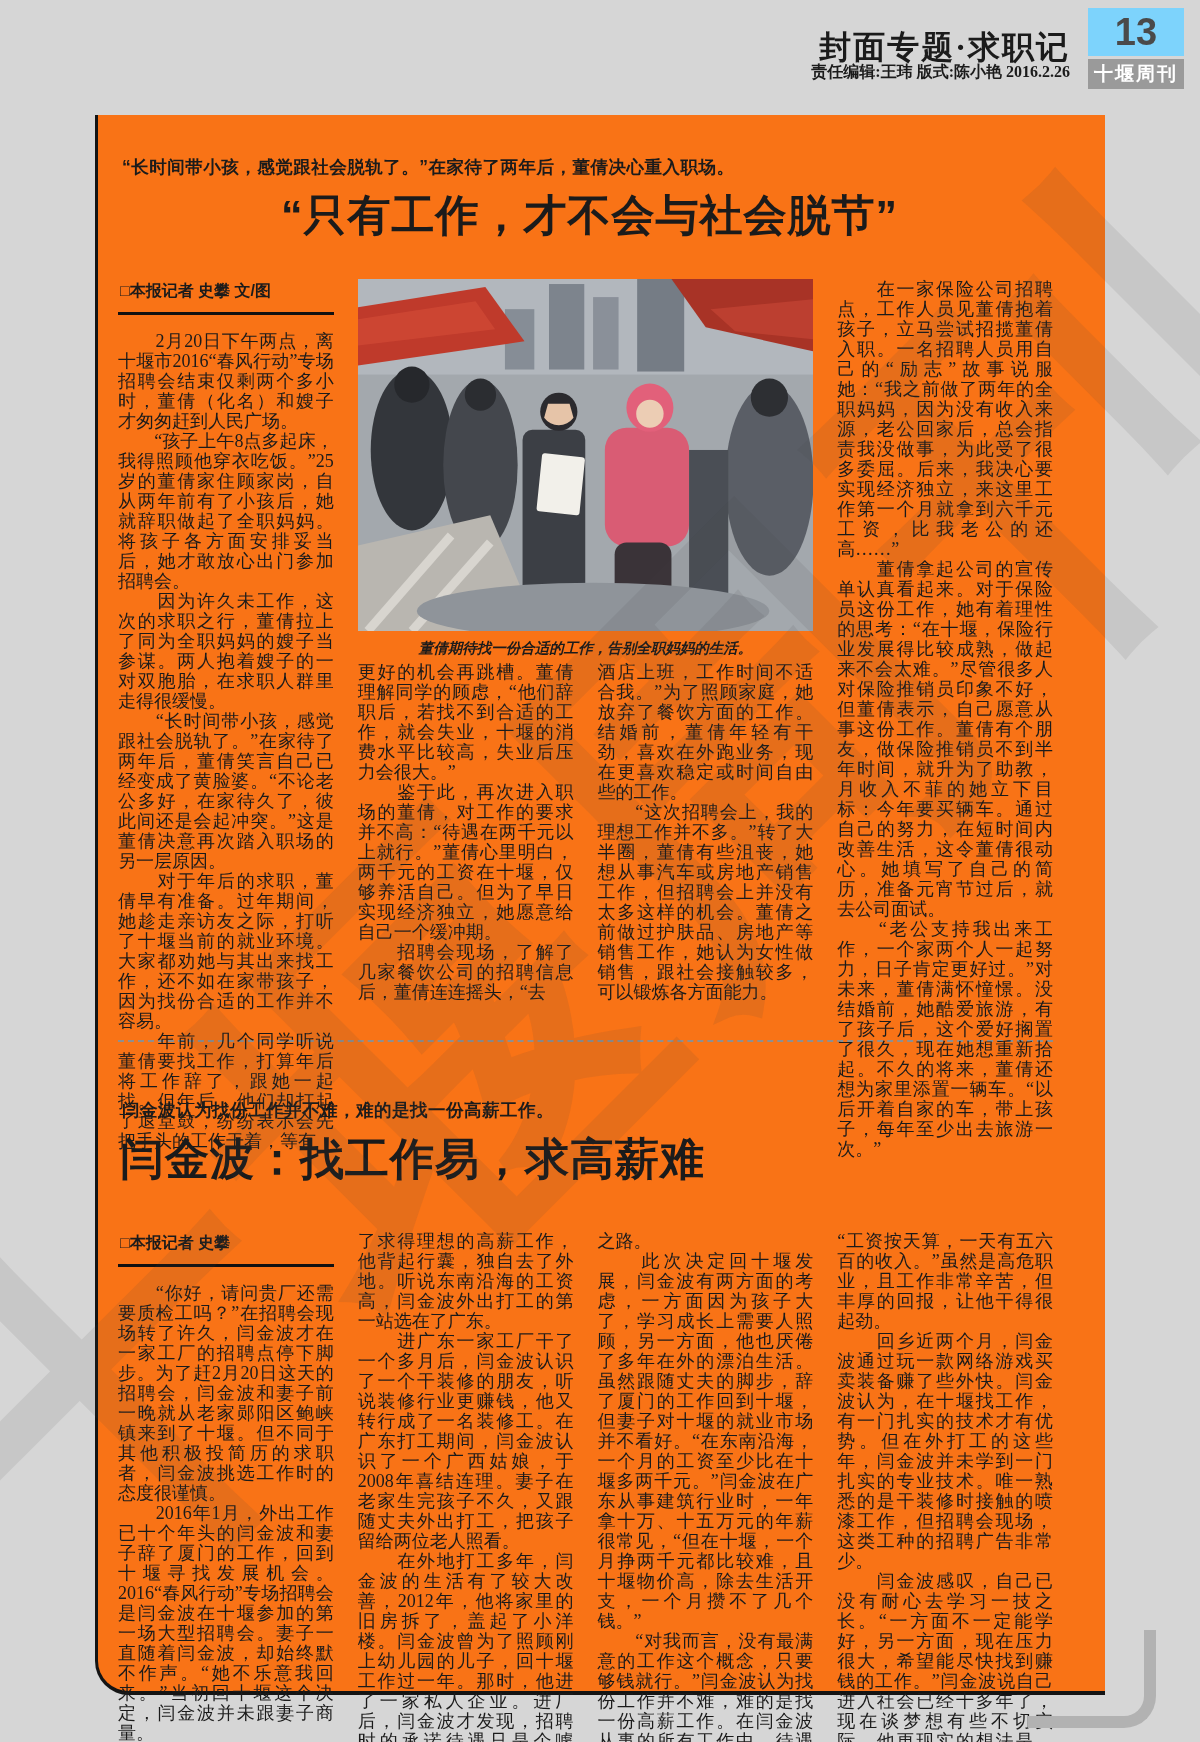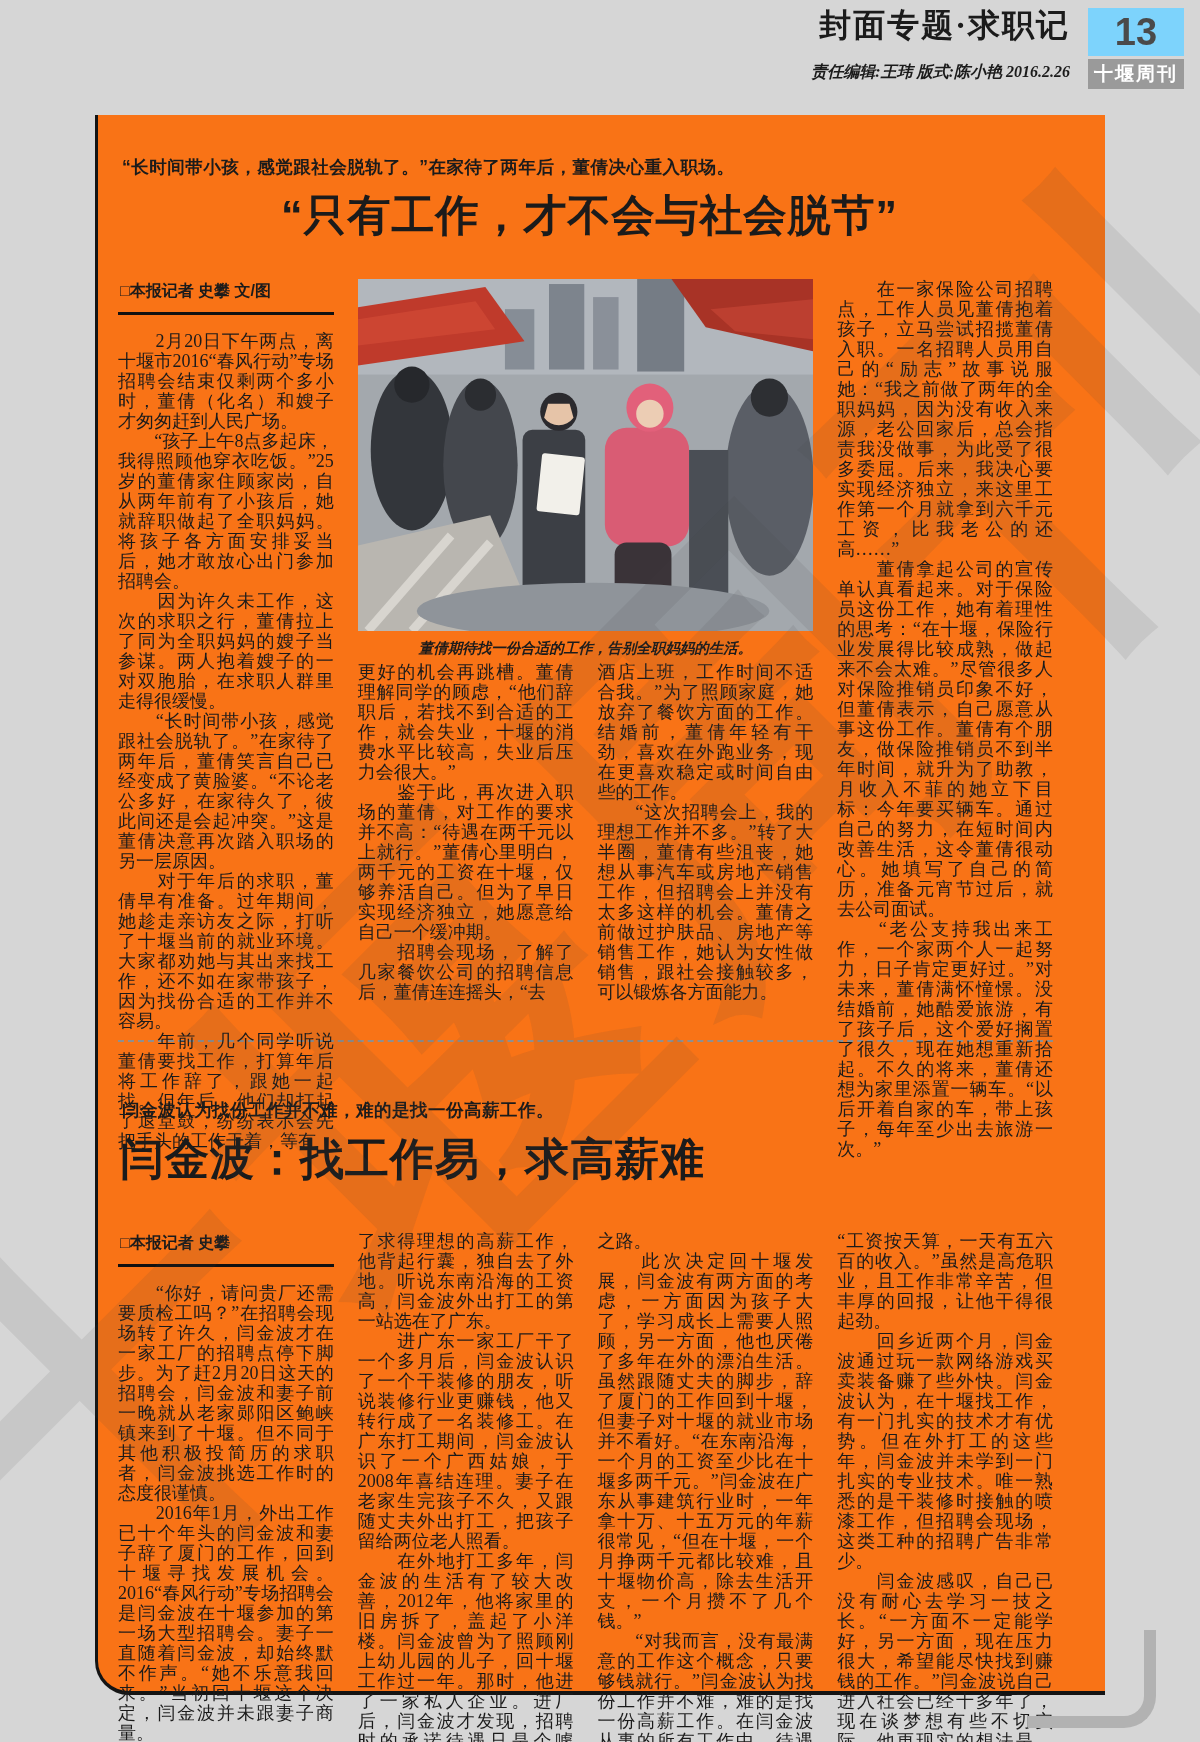--- a/index.html
+++ b/index.html
@@ -6,22 +6,22 @@
   body{
     width:1200px;height:1742px;
     background:#d6d6d6;
     font-family:"Liberation Serif", serif;
     color:#1b1b1b;
     position:relative;
     overflow:hidden;
   }
   
   .masthead{position:absolute;top:0;left:0;right:0;height:115px;z-index:2;}
-  .section-title{position:absolute;right:130px;top:4px;font-size:32px;font-weight:900;letter-spacing:2px;font-family:"Liberation Serif",serif;}
-  .edition{position:absolute;right:130px;top:62px;font-size:16px;font-style:italic;font-weight:bold;}
+  .section-title{position:absolute;right:130px;top:26px;font-size:32px;font-weight:900;letter-spacing:2px;font-family:"Liberation Serif",serif;}
+  .edition{position:absolute;right:130px;top:62px;font-size:16px;font-weight:bold;}
   .pagebox{position:absolute;right:16px;top:8px;width:96px;}
   .pagenum{background:#7dd3fc;color:#4a4a4a;font-size:38px;font-weight:bold;text-align:center;height:48px;line-height:48px;font-family:"Liberation Sans",sans-serif;}
   .pub{margin-top:3px;background:#9a9a9a;color:#fff;font-weight:bold;font-size:19px;text-align:center;height:30px;line-height:30px;letter-spacing:2px;font-family:"Liberation Sans",sans-serif;}
 
   
   .sheet{
     position:absolute;left:95px;top:115px;width:1010px;height:1580px;
     background:#f97316;
     border-left:3px solid #141414;border-bottom:4px solid #141414;
     border-radius:0 0 0 34px;

